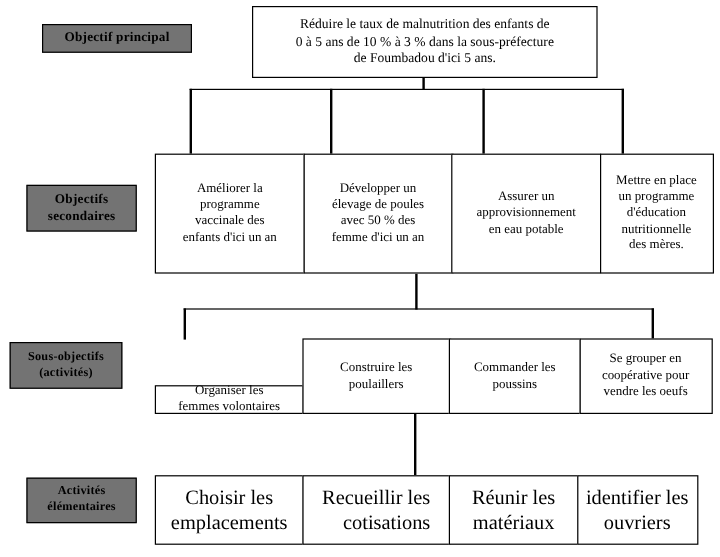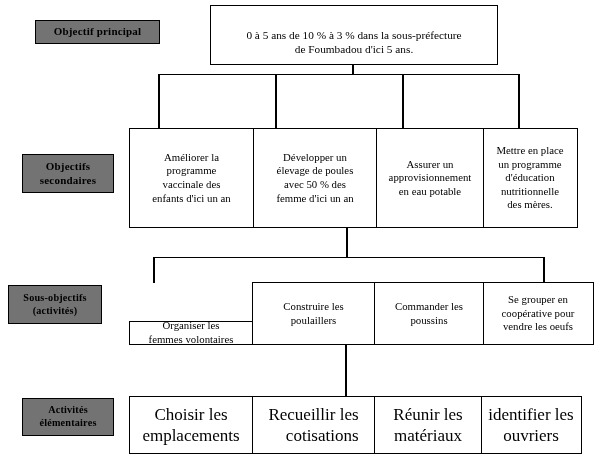--- a/index.html
+++ b/index.html
@@ -114,21 +114,21 @@
 
   <div class="side-label small" style="left:22px;top:398px;width:92px;height:38px;">
     <span>
       <span>Activités</span><br>
       <span>élémentaires</span>
     </span>
   </div>
 
   <div class="box" id="main-objective">
     <span class="txt">
-      <br>
+      <span>Réduire le taux de malnutrition des enfants de</span><br>
       <span>0 à 5 ans de 10 % à 3 % dans la sous-préfecture</span><br>
       <span>de Foumbadou d'ici 5 ans.</span>
     </span>
   </div>
 
   <div class="row" id="row-secondary">
     <div class="cell" style="width:125px;">
       <span class="txt">
         <span>Améliorer la</span><br>
         <span>programme</span><br>
@@ -137,21 +137,21 @@
       </span>
     </div>
     <div class="cell" style="width:125px;">
       <span class="txt">
         <span>Développer un</span><br>
         <span>élevage de poules</span><br>
         <span>avec 50 % des</span><br>
         <span>femme d'ici un  an</span>
       </span>
     </div>
-    <div class="cell" style="width:108px;">
+    <div class="cell" style="width:125px;">
       <span class="txt">
         <span>Assurer un</span><br>
         <span>approvisionnement</span><br>
         <span>en eau potable</span>
       </span>
     </div>
     <div class="cell" style="width:95px;">
       <span class="txt">
         <span>Mettre en place</span><br>
         <span>un programme</span><br>

